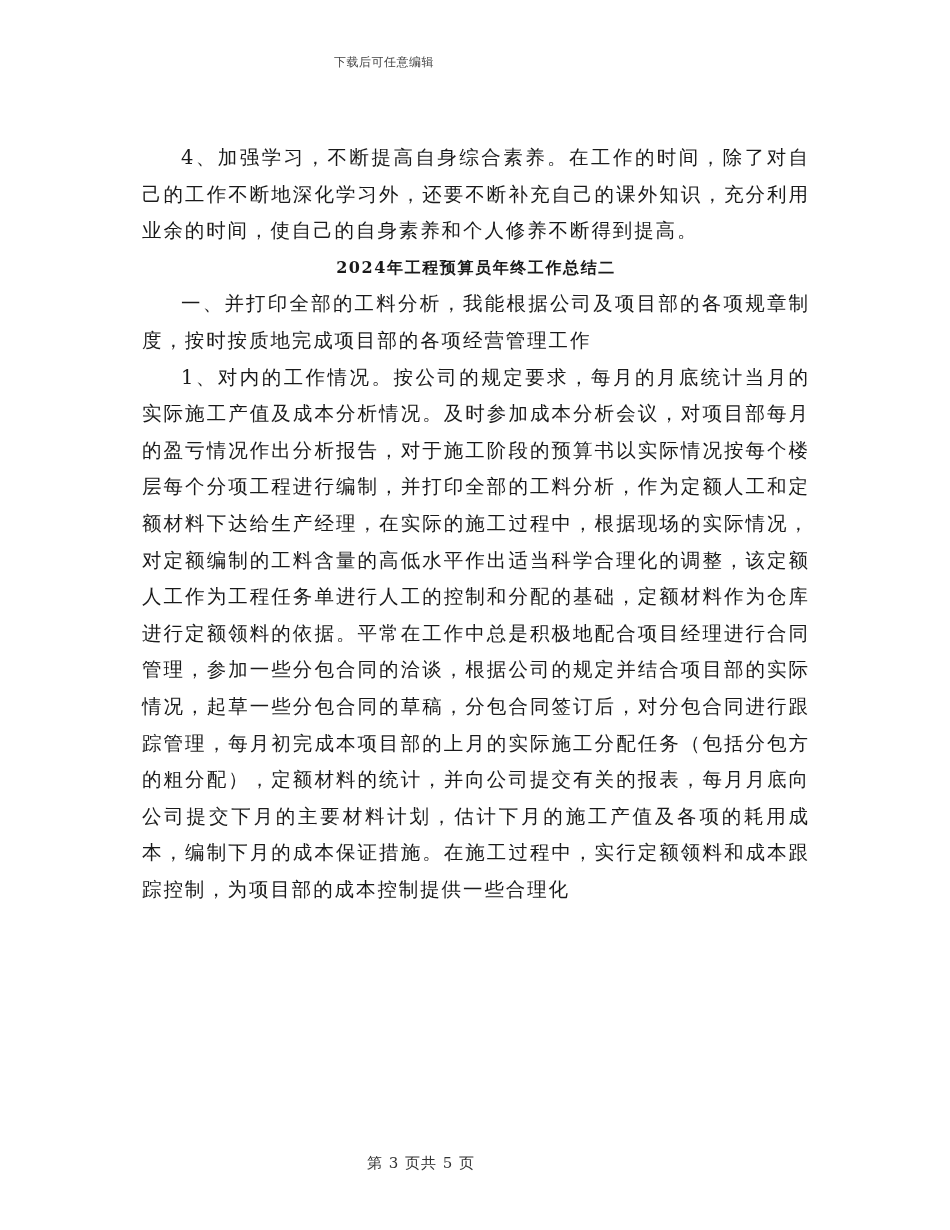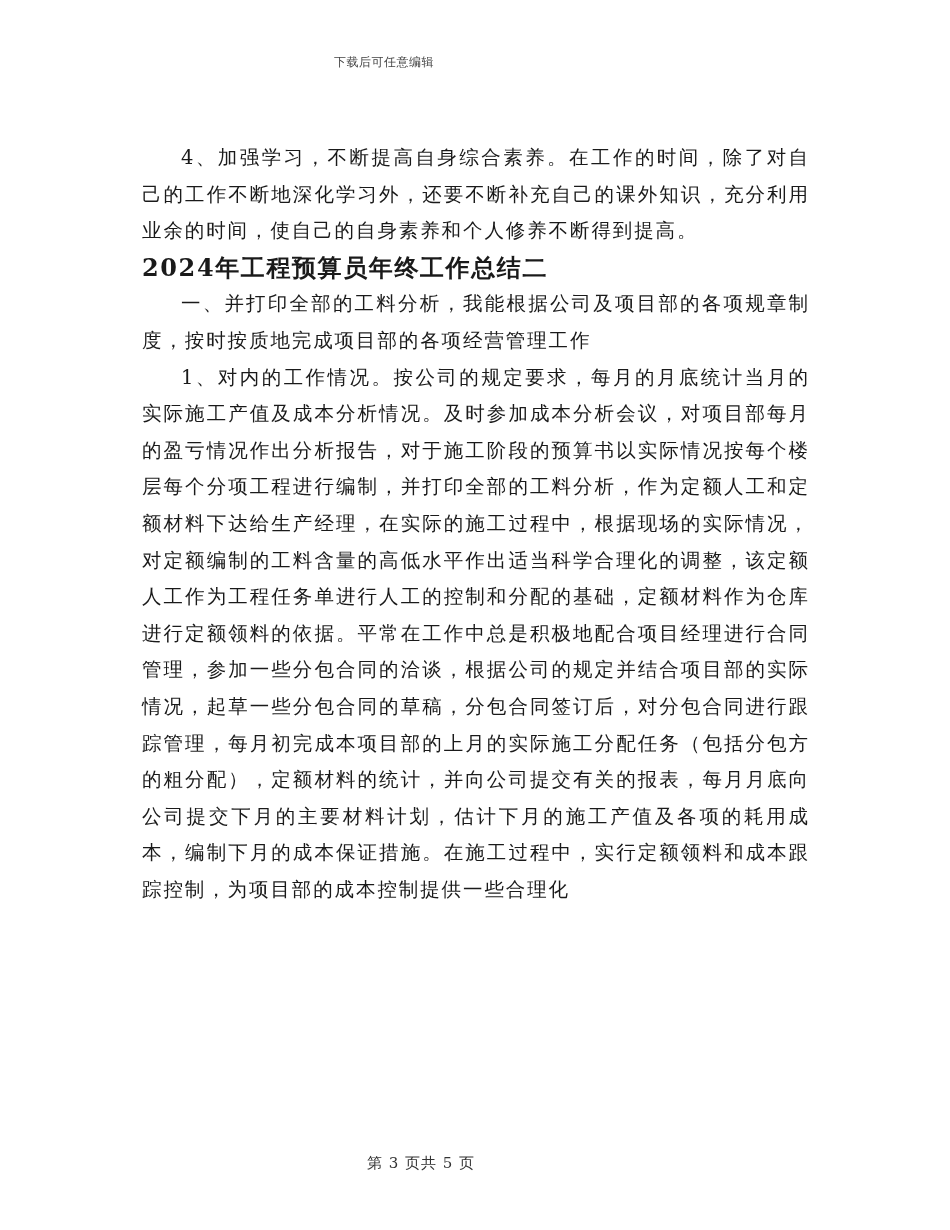--- a/index.html
+++ b/index.html
@@ -36,22 +36,23 @@
     .para {
       font-size: 19.5px;
       line-height: 36.6px;
       margin: 0;
       text-indent: 2em;
       letter-spacing: 1.9px;
       text-align: justify;
       text-justify: inter-character;
     }
     .heading {
-      font-size: 24px;
+      font-size: 16px;
       line-height: 36.6px;
+      text-align: center;
       font-weight: bold;
       margin: 0;
       letter-spacing: 1.6px;
     }
     .page-footer {
       position: absolute;
       top: 1154px;
       left: 0;
       width: 842px;
       text-align: center;

